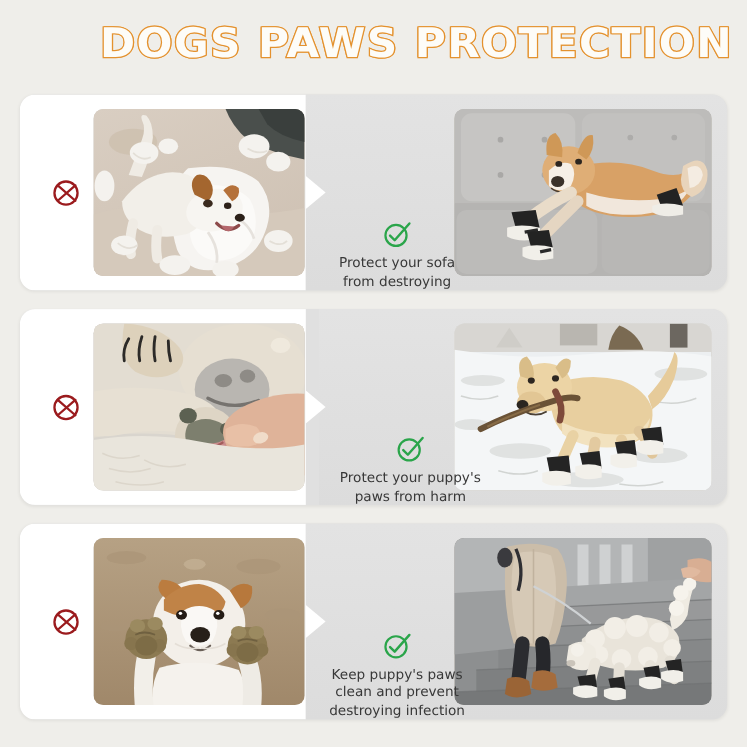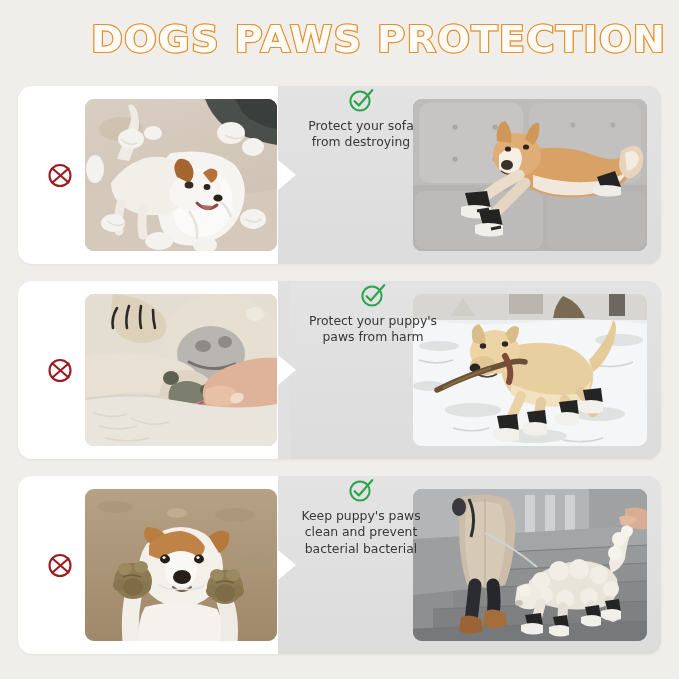--- a/index.html
+++ b/index.html
@@ -107,21 +107,21 @@
     width: 192px;
     height: 152px;
   }
 
   .right-pane {
     position: relative;
     flex: 1 1 auto;
     height: 100%;
     background: linear-gradient(180deg, #e3e3e3 0%, #dcdcdc 100%);
     display: flex;
-    align-items: flex-start;
+    align-items: flex-end;
   }
   .msg {
     position: relative;
     width: 146px;
     margin-left: 10px;
     text-align: center;
     z-index: 2;
   }
   .check-icon {
     width: 28px;
@@ -514,21 +514,21 @@
     <div class="right-pane">
       <div class="msg">
         <span class="check-icon">
           <svg viewBox="0 0 28 28" width="28" height="28">
             <circle cx="13" cy="15" r="9.6" fill="none" stroke="#2aa54a" stroke-width="2"></circle>
             <path d="M7.6 15.2 L11.8 19.4 L25.2 4.2" fill="none" stroke="#2aa54a" stroke-width="2.2" stroke-linecap="round" stroke-linejoin="round"></path>
           </svg>
         </span>
         <div class="msg-text">Keep puppy's paws
 clean and prevent
-bacterial bacterial</div>
+destroying infection</div>
       </div>
 
       <div class="photo right-photo">
         <svg class="ph-svg" viewBox="0 0 234 152" preserveAspectRatio="xMidYMid slice">
           <rect width="234" height="152" fill="#8d8f90"></rect>
 
           <rect x="0" y="0" width="234" height="56" fill="#b3b5b6"></rect>
           <rect x="112" y="6" width="10" height="42" fill="#cfd1d2"></rect>
           <rect x="132" y="6" width="10" height="42" fill="#cfd1d2"></rect>
           <rect x="152" y="6" width="10" height="42" fill="#cfd1d2"></rect>

